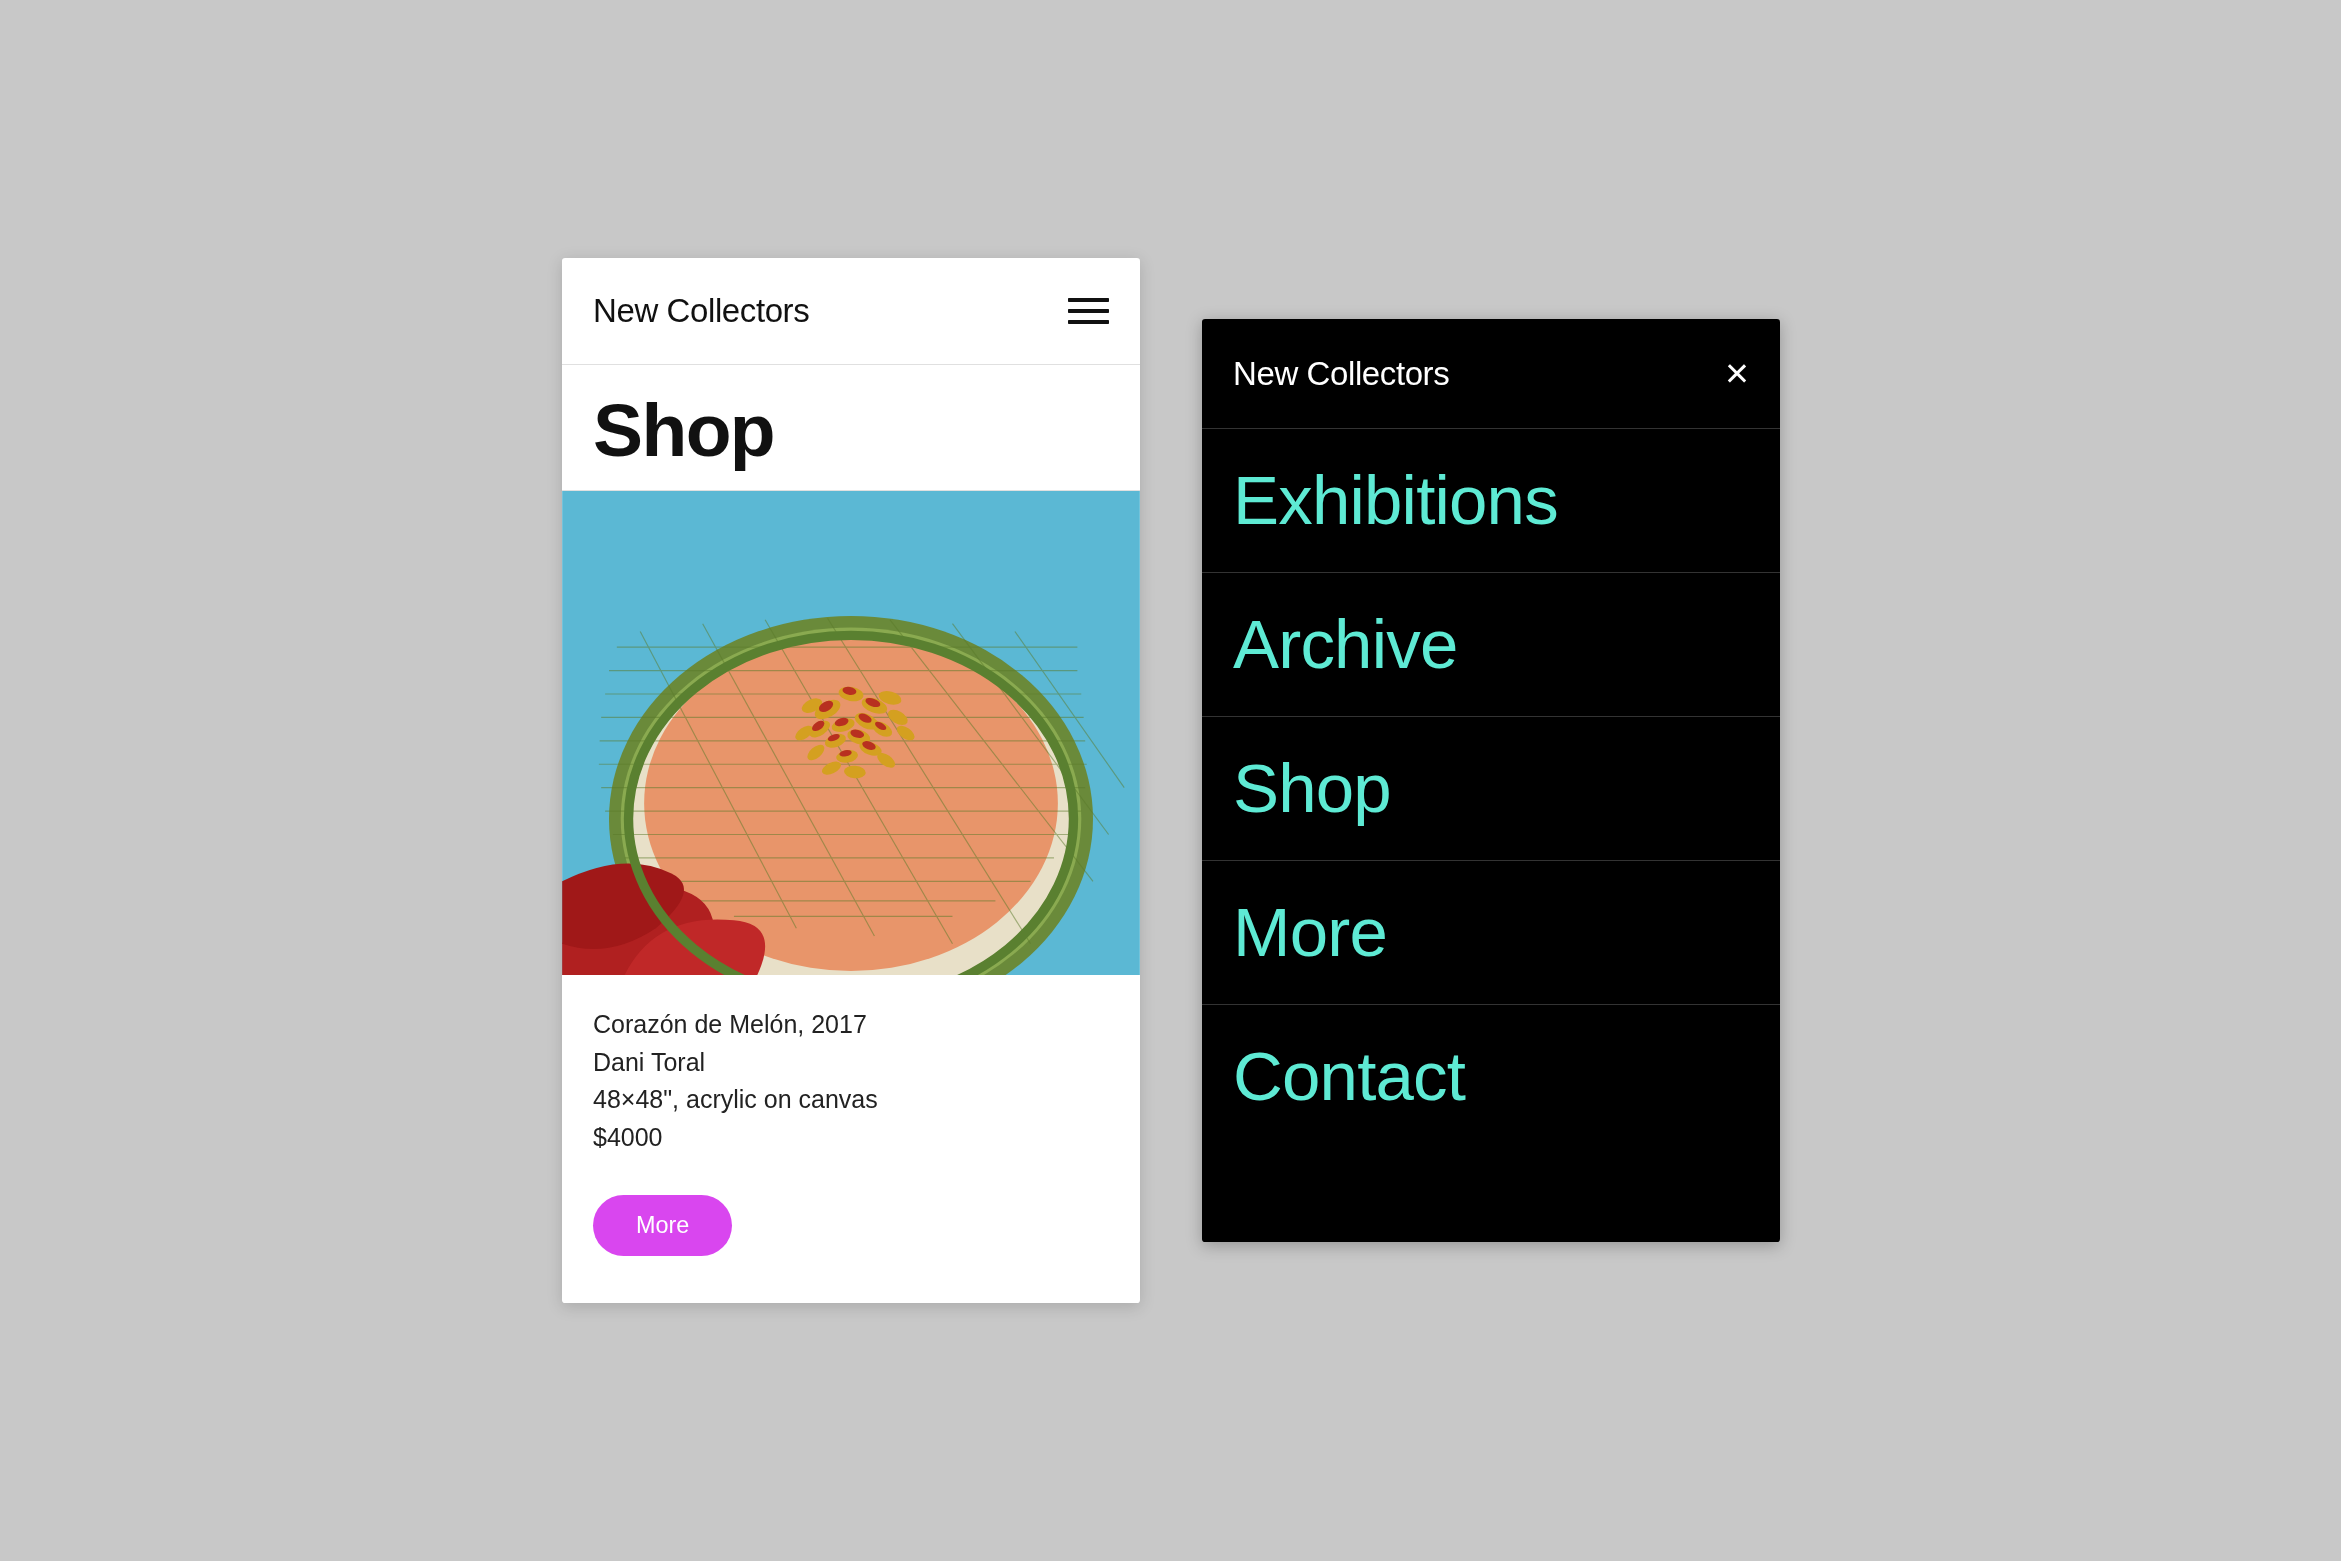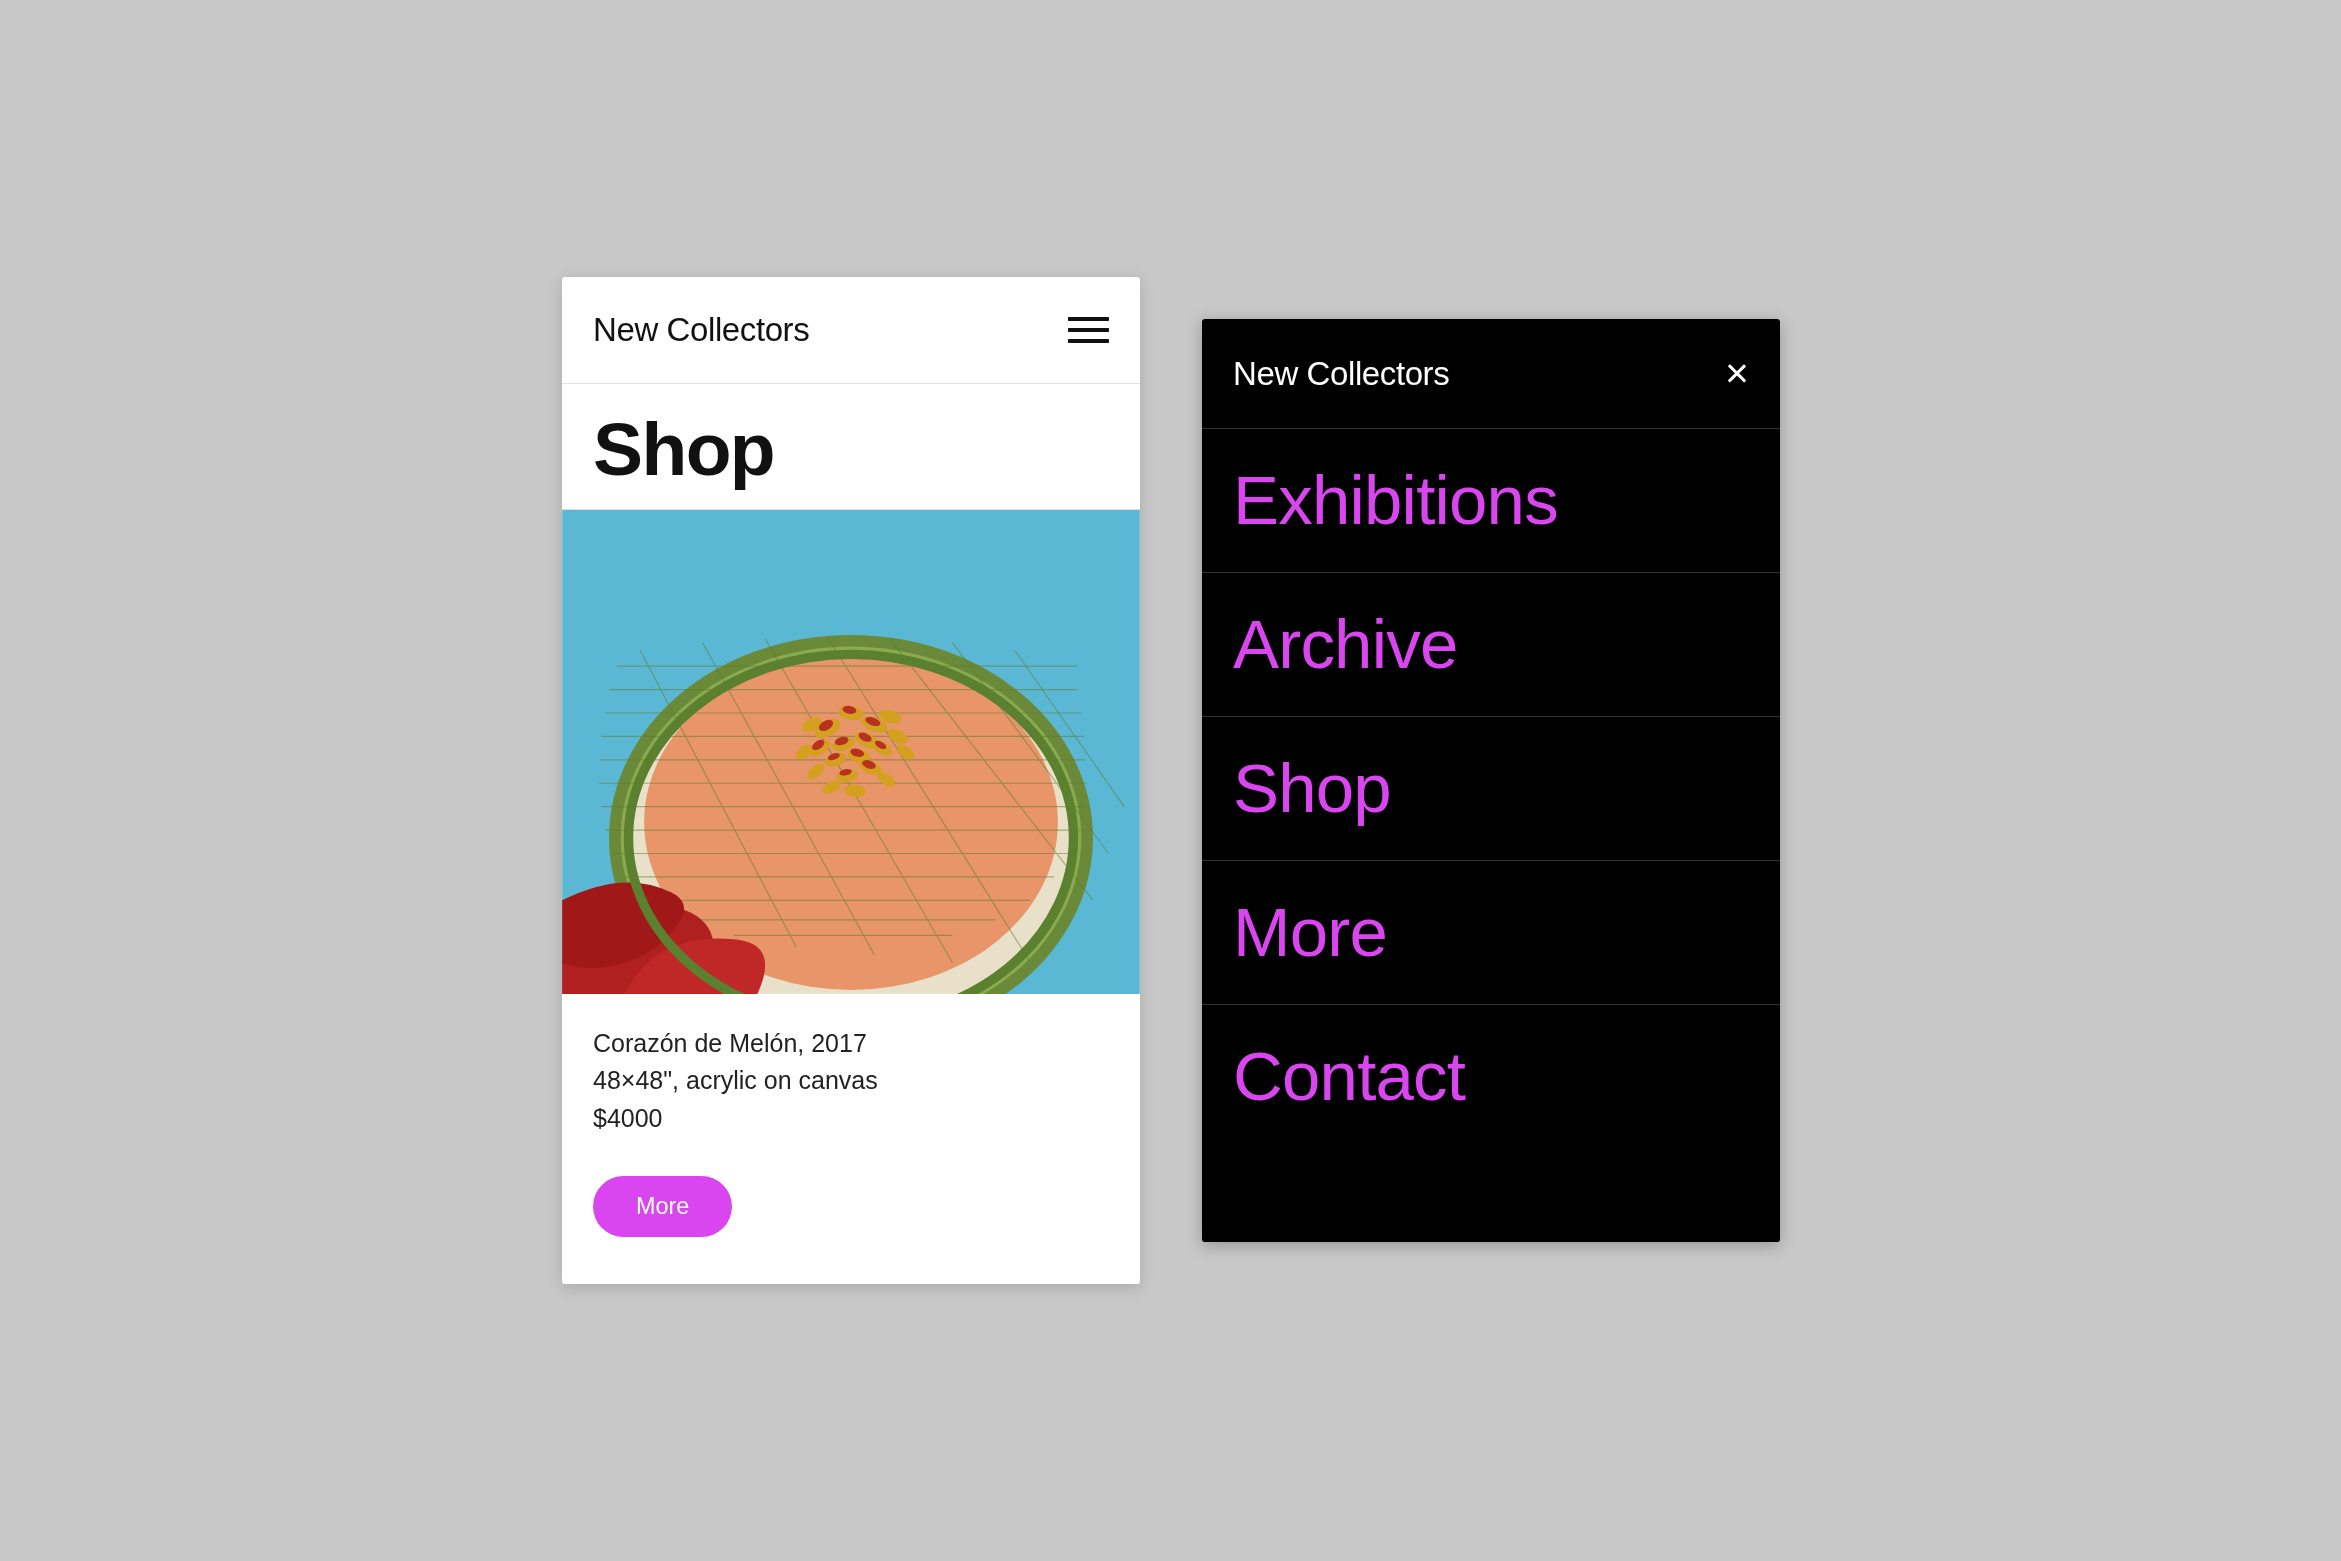--- a/index.html
+++ b/index.html
@@ -160,21 +160,21 @@
       cursor: pointer;
     }
 
     .nav-item:last-child {
       border-bottom: none;
     }
 
     .nav-item-label {
       font-size: 69px;
       font-weight: 500;
-      color: #d946ef;
+      color: #5eead4;
       letter-spacing: -0.8px;
       line-height: 1;
     }
 
     .nav-item-spacer {
       height: 94px;
     }
   </style>
 </head>
 <body>
@@ -271,20 +271,21 @@
         <ellipse cx="363" cy="336" rx="8" ry="4" transform="rotate(-10 363 336)"></ellipse>
         <ellipse cx="393" cy="326" rx="9" ry="5" transform="rotate(20 393 326)"></ellipse>
       </g>
 
       <ellipse cx="370" cy="420" rx="285" ry="235" fill="none" stroke="#5a8030" stroke-width="12"></ellipse>
     </svg>
   </div>
 
   <div class="artwork-info">
     <div class="artwork-title">Corazón de Melón, 2017</div>
+    <div class="artwork-artist">Dani Toral</div>
     <div class="artwork-details">48×48", acrylic on canvas</div>
     <div class="artwork-price">$4000</div>
   </div>
 
   <button class="more-button">More</button>
 </div>
 
 <div class="right-panel">
   <div class="nav-header">
     <span class="nav-logo">New Collectors</span>

